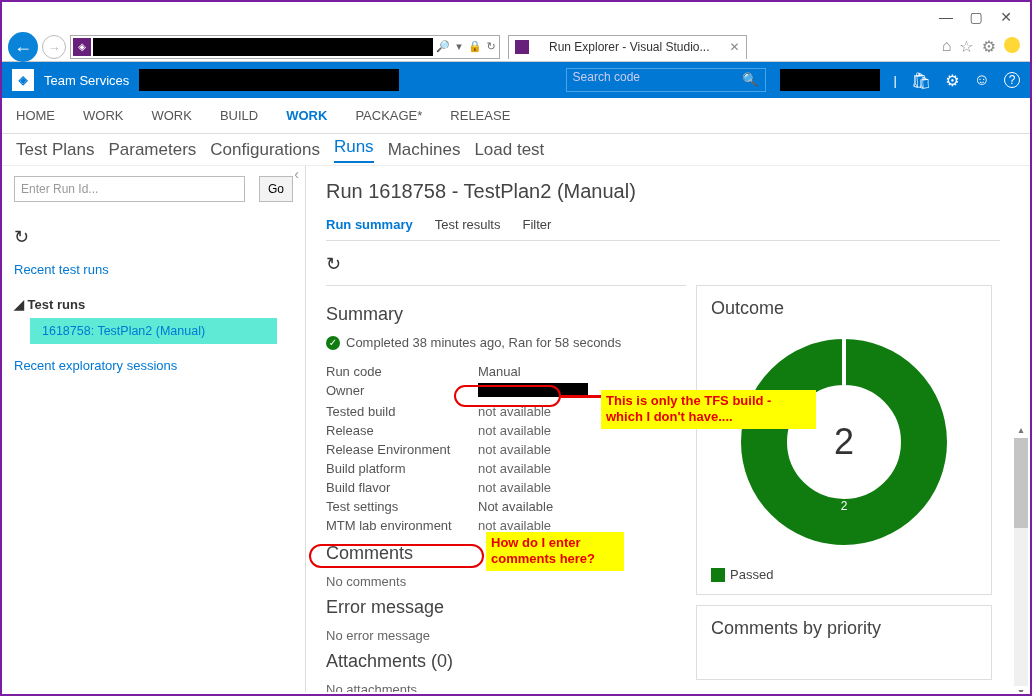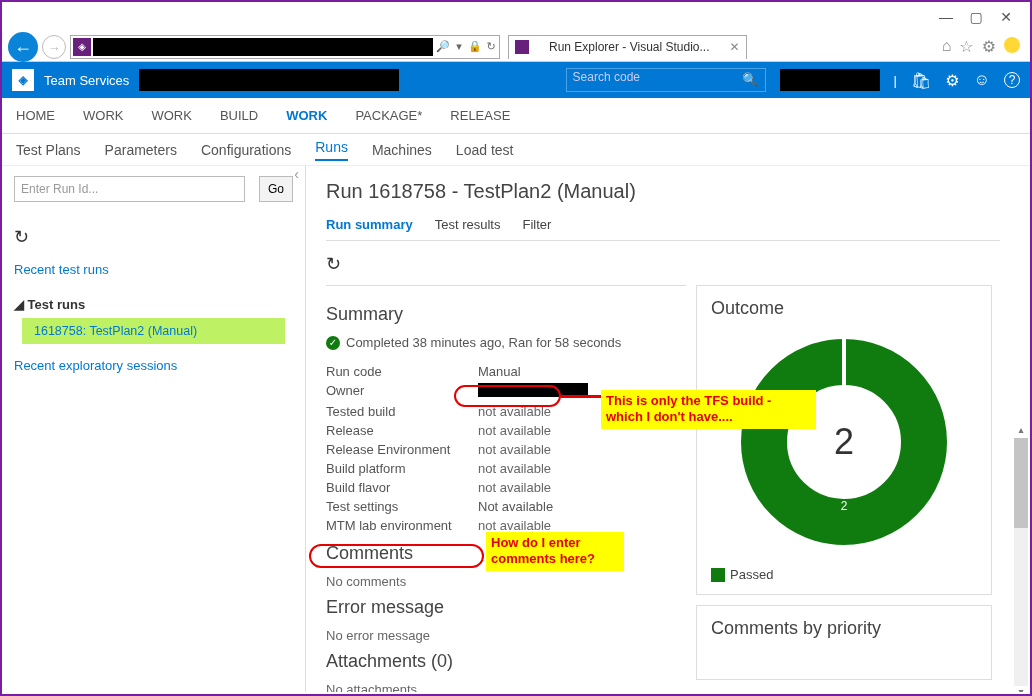--- a/index.html
+++ b/index.html
@@ -35,33 +35,33 @@
 .vsts-header .black-block { height:22px; background:#000; }
 .search-box { width:200px; height:24px; border:1px solid #4aa3e8; background:transparent; color:#fff; padding:0 24px 0 6px; position:relative;}
 .search-box input { background:none; border:none; outline:none; color:#fff; width:100%; font-size:12px;}
 .search-box .mag { position:absolute; right:6px; top:3px; color:#fff;}
 .vsts-header .icon { color:#fff; font-size:16px; cursor:pointer;}
 .hdr-right { margin-left:auto; display:flex; align-items:center; gap:14px;}
 
 .tabs1 { height:36px; border-bottom:1px solid #ddd; display:flex; align-items:center; padding:0 14px; gap:28px; font-size:13px;}
 .tabs1 div { color:#555; cursor:pointer;}
 .tabs1 .active { color:#0078d4; font-weight:600;}
-.tabs2 { height:32px; border-bottom:1px solid #eee; display:flex; align-items:center; padding:0 14px; gap:24px; font-size:14px;}
+.tabs2 { height:32px; border-bottom:1px solid #eee; display:flex; align-items:center; padding:0 14px; gap:14px; font-size:17px;}
 .tabs2 div { color:#555; cursor:pointer;}
 .tabs2 .active { color:#0078d4; border-bottom:2px solid #0078d4; padding-bottom:4px;}
 
 .content { display:flex; height: calc(100% - 166px);}
 .side { width:304px; border-right:1px solid #ddd; padding:10px 12px; position:relative;}
 .side .runrow { display:flex; gap:14px; margin-bottom:24px;}
 .side .runid { flex:1; height:26px; border:1px solid #bbb; padding:0 6px; font-size:12px;}
 .side .go { height:26px; border:1px solid #bbb; background:#f3f3f3; padding:0 8px; font-size:12px; cursor:pointer;}
 .side .refresh { font-size:18px; color:#333; margin:6px 0 14px; cursor:pointer;}
 .side .link { color:#0078d4; font-size:13px; cursor:pointer; margin:8px 0 20px; display:block;}
 .side .hdr { font-weight:600; font-size:13px; margin:6px 0;}
-.side .item { background:#bef264; color:#0078d4; padding:6px 12px; margin:2px 8px 14px; cursor:pointer; font-size:12.5px;}
+.side .item { background:#5eead4; color:#0078d4; padding:6px 12px; margin:2px 16px 14px; cursor:pointer; font-size:12.5px;}
 .side .collapse-hint { position:absolute; top:0; right:6px; color:#999; font-size:14px;}
 
 .main { flex:1; overflow-y:auto; padding:14px 12px 14px 20px; position:relative;}
 .run-title { font-size:20px; color:#444; margin-bottom:14px;}
 .tabs3 { display:flex; gap:22px; border-bottom:1px solid #ddd; padding-bottom:8px; margin-bottom:12px; margin-right:18px;}
 .tabs3 div { color:#444; font-size:13px; cursor:pointer;}
 .tabs3 .active { color:#0078d4; font-weight:600;}
 .refresh2 { font-size:18px; margin-bottom:10px; display:inline-block; cursor:pointer;}
 
 .cols { display:flex; gap:10px; margin-right:4px;}

